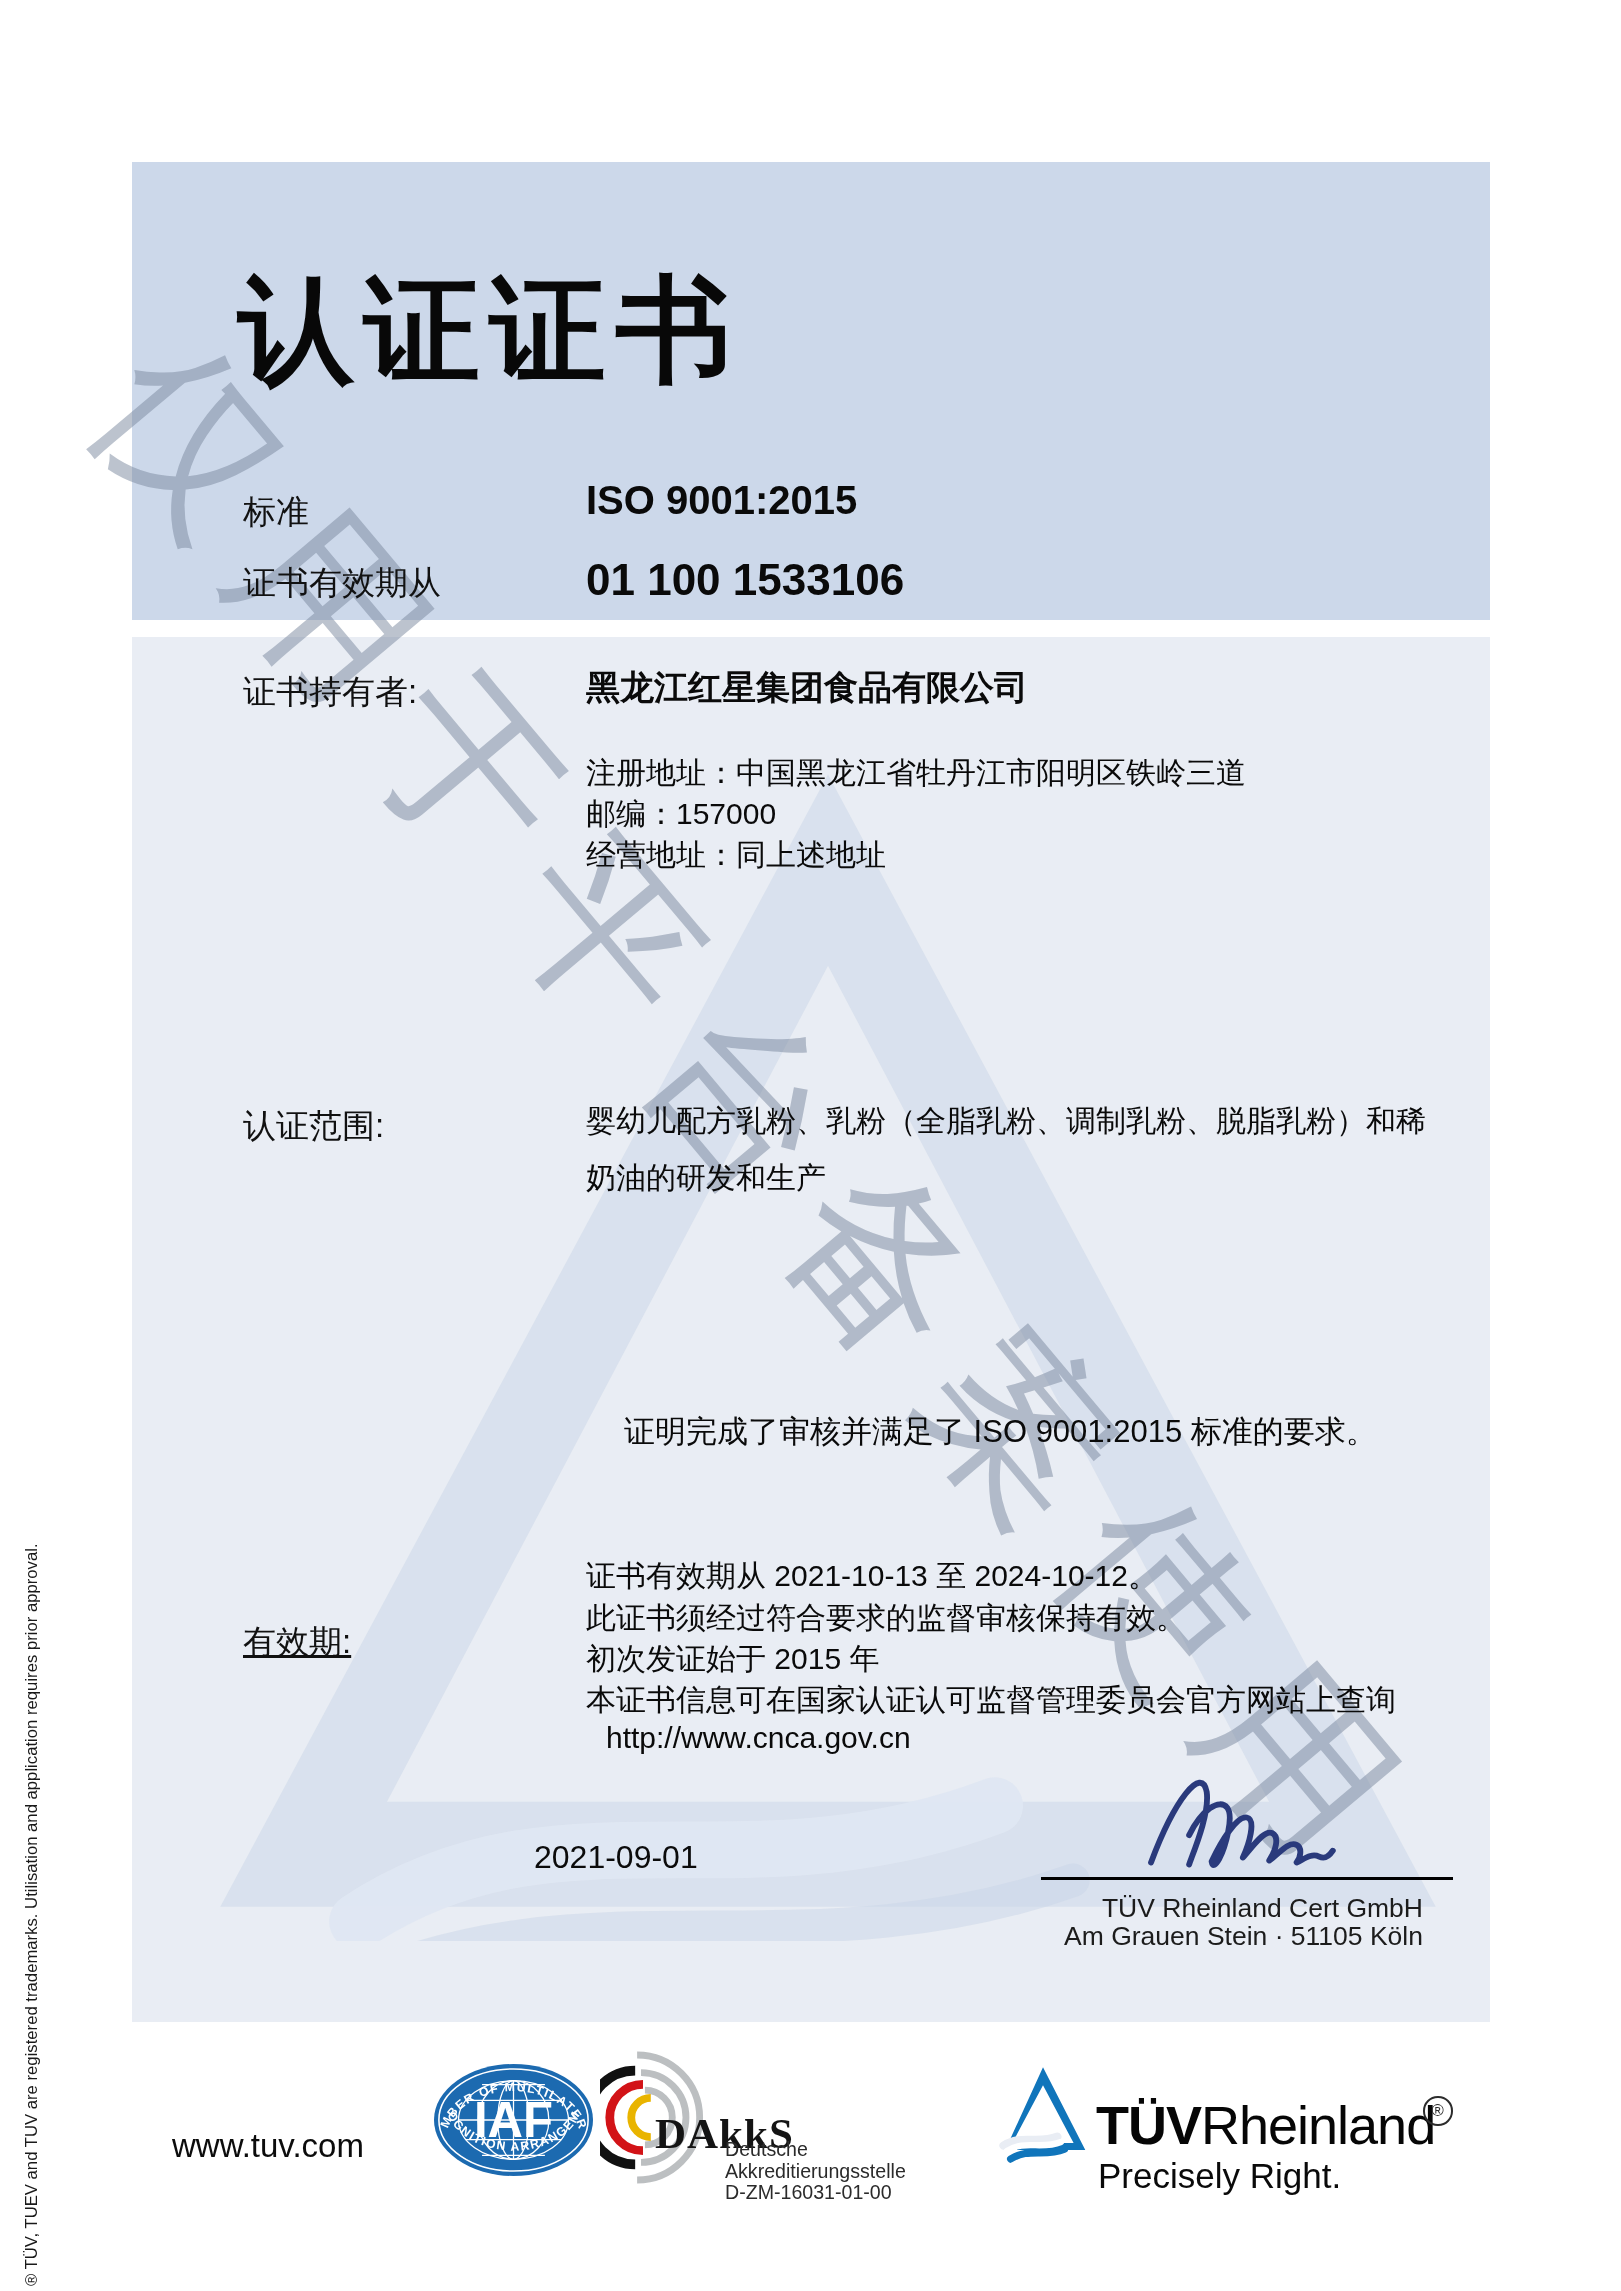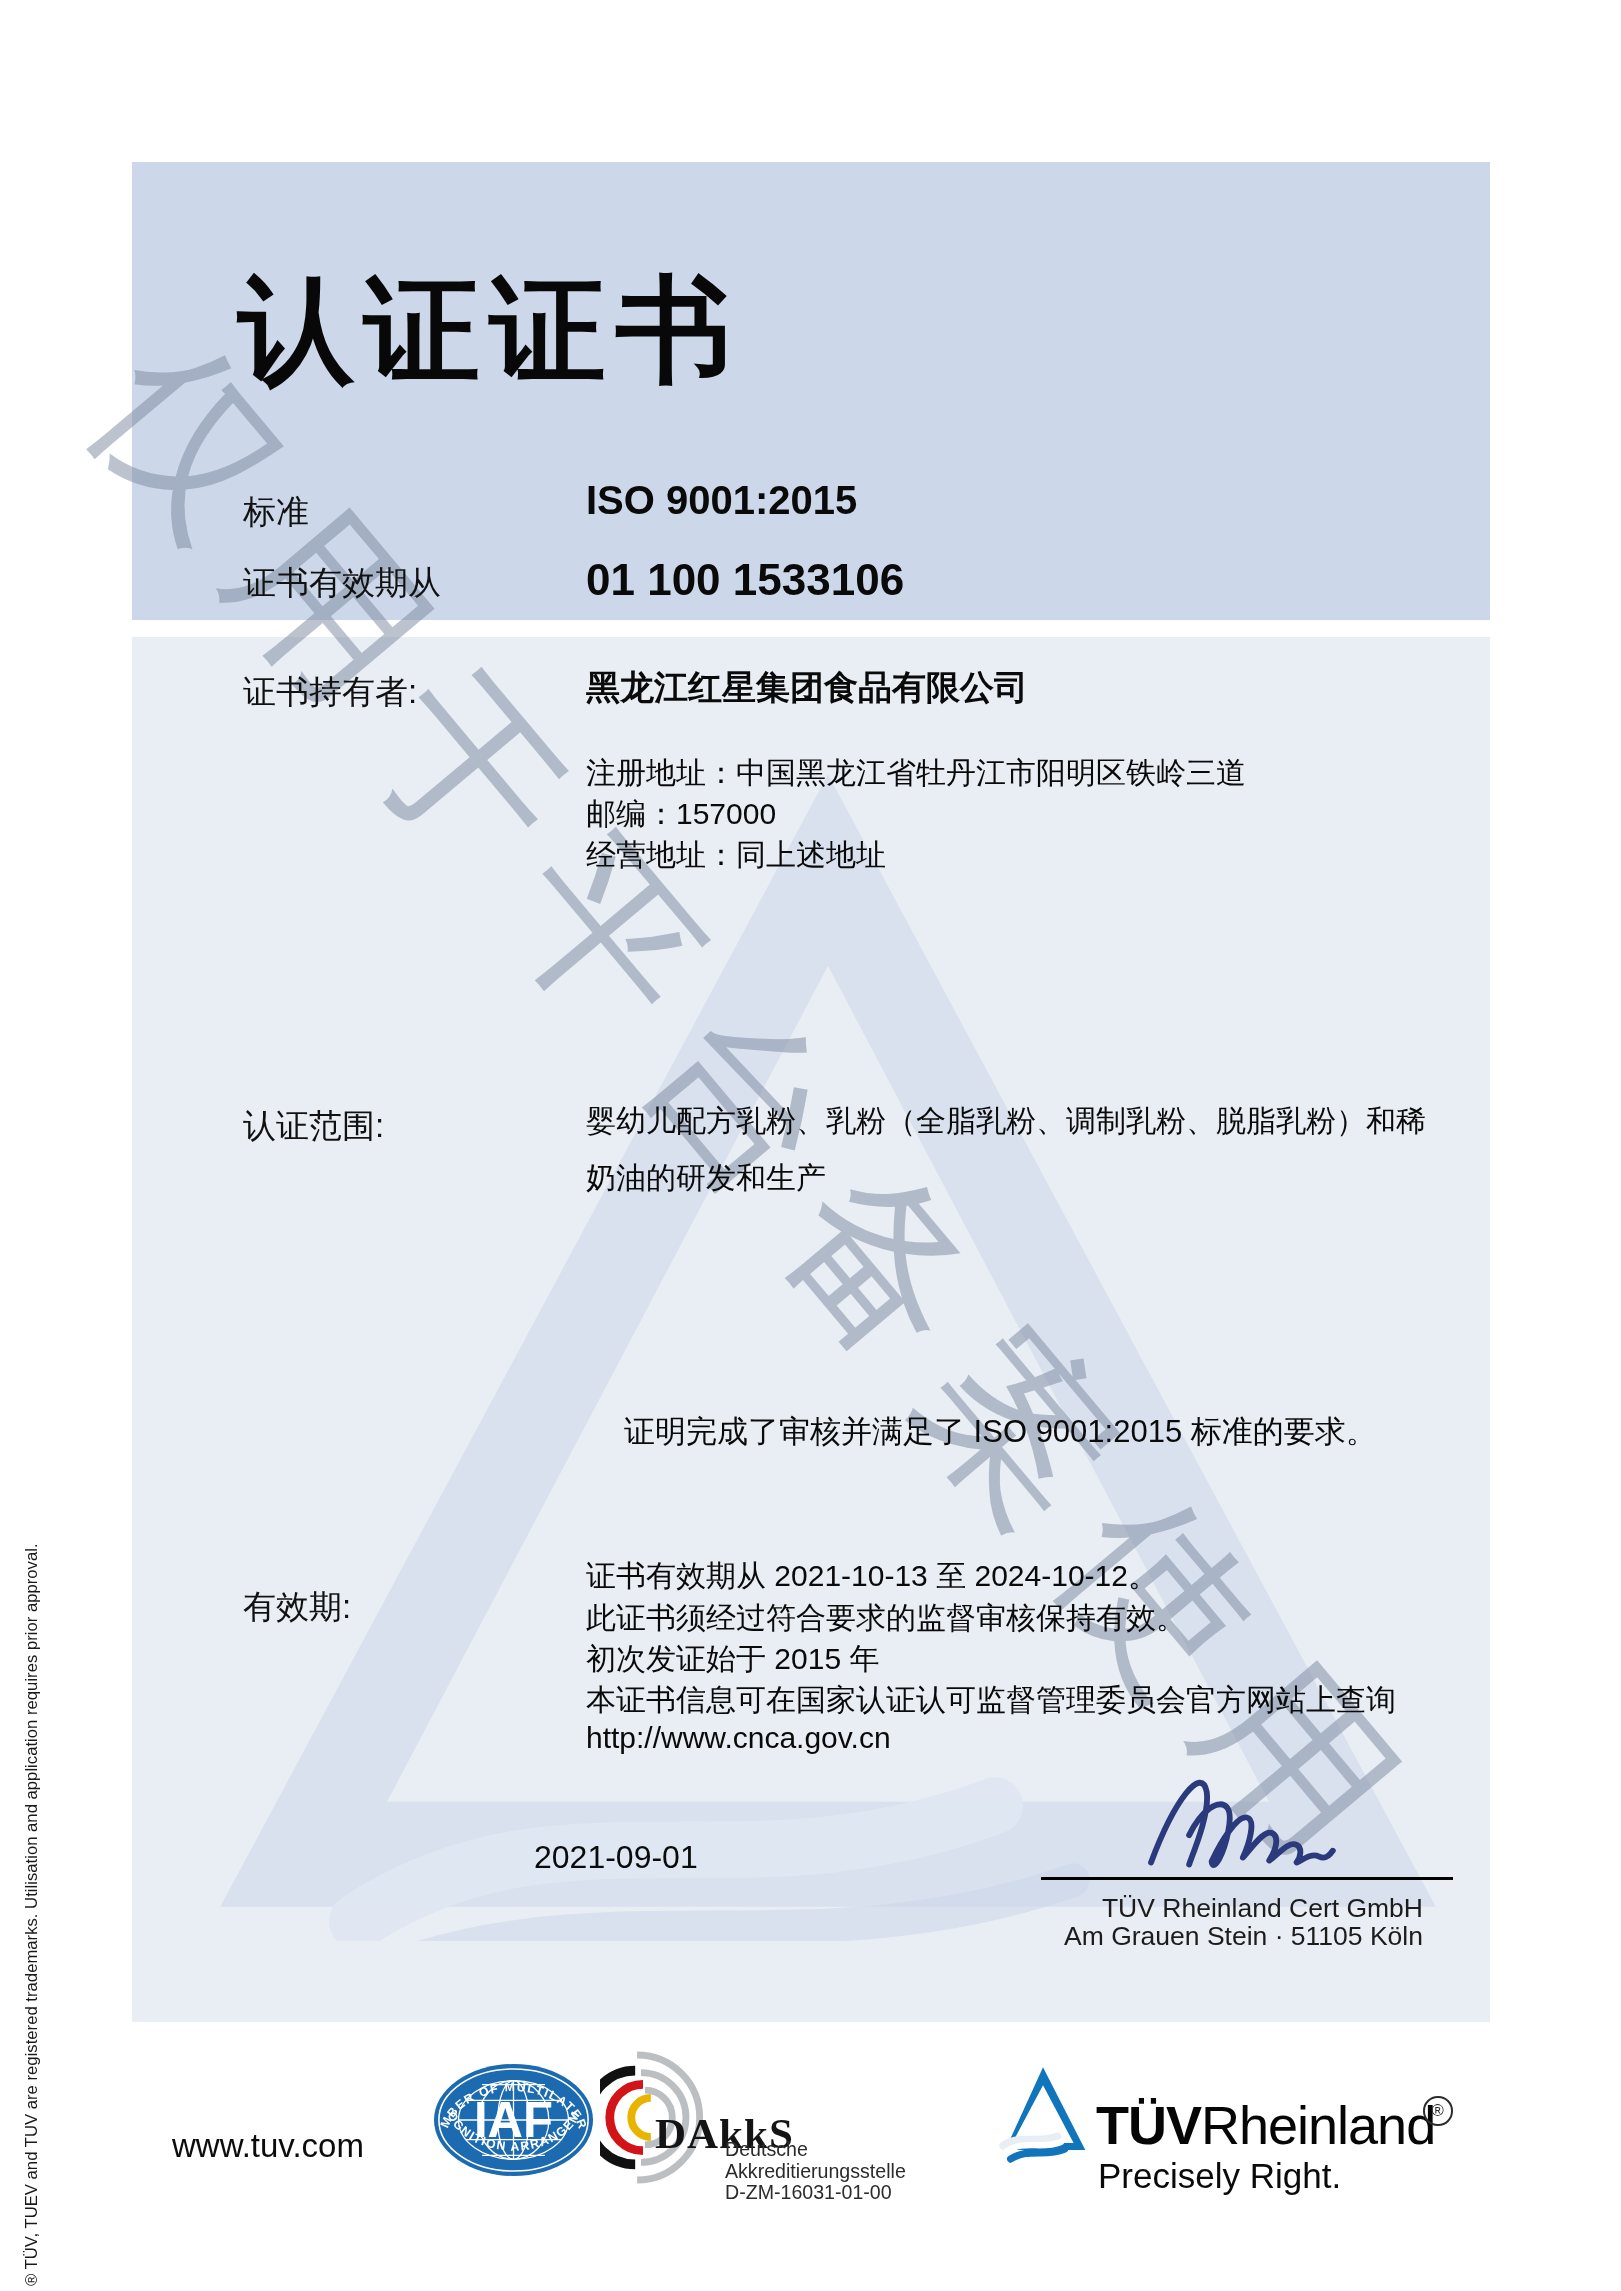--- a/index.html
+++ b/index.html
@@ -82,26 +82,26 @@
     <div class="val v-bold holder-name">黑龙江红星集团食品有限公司</div>
     <div class="val bodytxt" style="top:753px;">注册地址：中国黑龙江省牡丹江市阳明区铁岭三道</div>
     <div class="val bodytxt" style="top:794px;">邮编：157000</div>
     <div class="val bodytxt" style="top:835px;">经营地址：同上述地址</div>
 
     <div class="lbl" style="top:1098px;margin-top:6px;">认证范围:</div>
     <div class="val scope">婴幼儿配方乳粉、乳粉（全脂乳粉、调制乳粉、脱脂乳粉）和稀奶油的研发和生产</div>
 
     <div class="val statement">证明完成了审核并满足了 ISO 9001:2015 标准的要求。</div>
 
-    <div class="lbl" style="top:1585px;">有效期:</div>
+    <div class="lbl" style="top:1620px;text-decoration:underline;">有效期:</div>
     <div class="val bodytxt" style="top:1556px;">证书有效期从 2021-10-13 至 2024-10-12。</div>
     <div class="val bodytxt" style="top:1598px;">此证书须经过符合要求的监督审核保持有效。</div>
     <div class="val bodytxt" style="top:1639px;">初次发证始于 2015 年</div>
     <div class="val bodytxt" style="top:1680px;">本证书信息可在国家认证认可监督管理委员会官方网站上查询</div>
-    <div class="val bodytxt" style="top:1721px;">http://www.cnca.gov.cn</div>
+    <div class="val bodytxt" style="top:1721px;margin-left:20px;">http://www.cnca.gov.cn</div>
 
     <div class="date">2021-09-01</div>
 
     <svg class="sig" viewBox="0 0 250 132" aria-hidden="true">
       <path fill="none" stroke="#2a3a7c" stroke-width="6" stroke-linecap="round" stroke-linejoin="round" d="M14,112 C38,48 66,12 71,40 C74,62 58,100 53,114
            M53,84 C66,58 84,46 92,56 C99,65 90,96 84,108 C80,115 77,117 76,111
            C86,90 102,64 112,66 C122,68 114,94 108,107
            C118,96 130,78 138,82 C146,86 141,101 135,110
            C145,103 155,90 163,94 C169,97 167,107 163,112
            C170,109 178,102 186,106 C192,109 196,106 200,100"></path>

